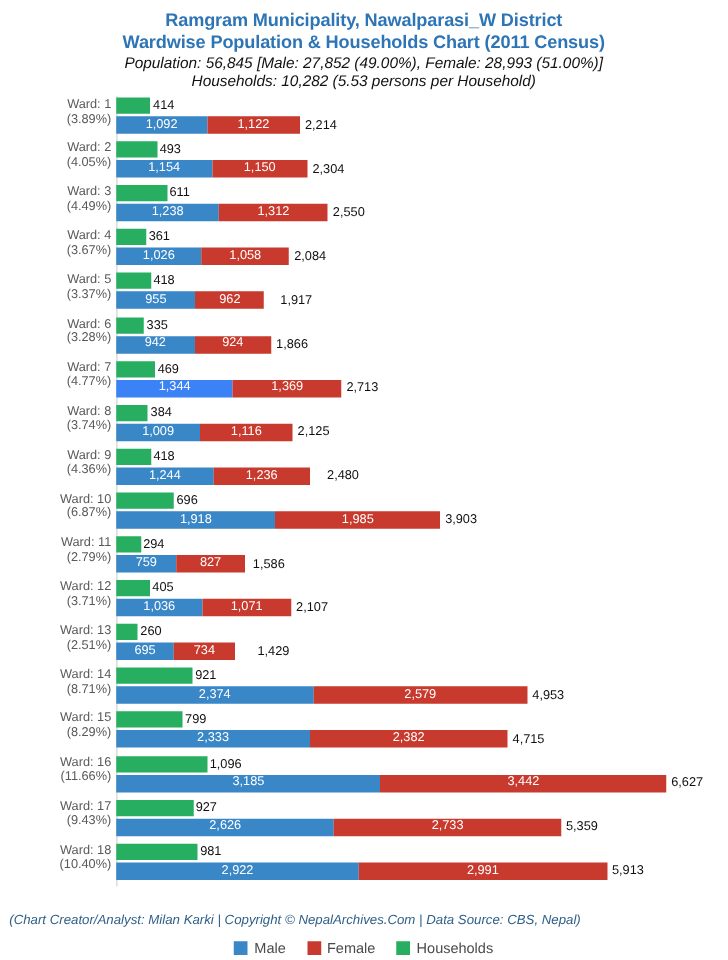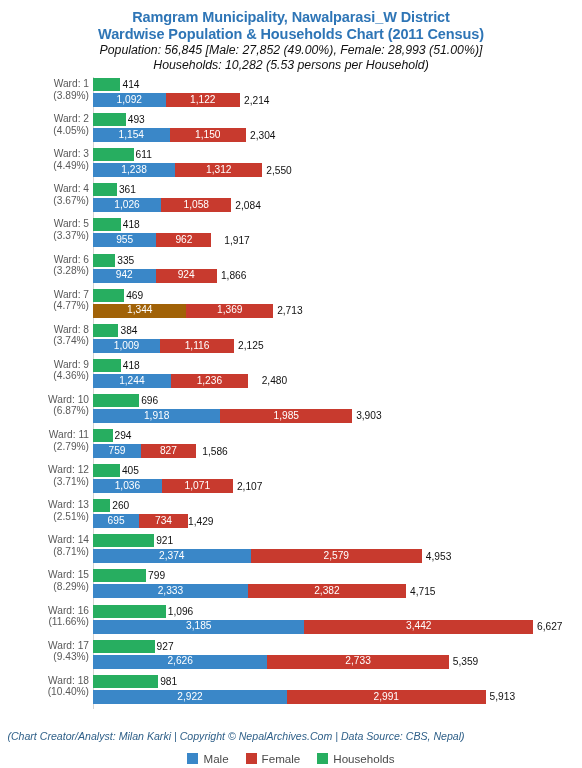--- a/index.html
+++ b/index.html
@@ -277,21 +277,21 @@
           </div>
           <div class="total-val" style="left: 123.893px;">1,866</div>
         </div>
       </div>
       <div class="ward-row" style="top: 210.6px;">
         <div class="ward-label"><span>Ward: 7</span><span class="l2">(4.77%)</span></div>
         <div class="bars">
           <div class="bar-hh" style="width: 31.1393px; background: rgb(39, 174, 96);"></div>
           <div class="hh-val" style="left: 31.1393px;">469</div>
           <div class="bar-pop" style="width: 180.13px;">
-            <div class="seg-male" style="width: 98px; background: #a16207;">
+            <div class="seg-male" style="width: 98px; background: #3b82f6;">
               <span class="seg-val">1,344</span>
             </div>
             <div class="seg-female" style="width: 90.8948px; background: rgb(200, 58, 46);">
               <span class="seg-val">1,369</span>
             </div>
           </div>
           <div class="total-val" style="left: 180.13px;">2,713</div>
         </div>
       </div>
       <div class="ward-row" style="top: 245.7px;">
@@ -380,21 +380,21 @@
           <div class="bar-hh" style="width: 17.2627px; background: rgb(39, 174, 96);"></div>
           <div class="hh-val" style="left: 17.2627px;">260</div>
           <div class="bar-pop" style="width: 94.8785px;">
             <div class="seg-male" style="width: 46.1446px; background: rgb(58, 135, 200);">
               <span class="seg-val">695</span>
             </div>
             <div class="seg-female" style="width: 48.734px; background: rgb(200, 58, 46);">
               <span class="seg-val">734</span>
             </div>
           </div>
-          <div class="total-val" style="left: 91px;">1,429</div>
+          <div class="total-val" style="left: 109px;">1,429</div>
         </div>
       </div>
       <div class="ward-row" style="top: 456.3px;">
         <div class="ward-label"><span>Ward: 14</span><span class="l2">(8.71%)</span></div>
         <div class="bars">
           <div class="bar-hh" style="width: 61.1498px; background: rgb(39, 174, 96);"></div>
           <div class="hh-val" style="left: 61.1498px;">921</div>
           <div class="bar-pop" style="width: 328.855px;">
             <div class="seg-male" style="width: 157.622px; background: rgb(58, 135, 200);">
               <span class="seg-val">2,374</span>

